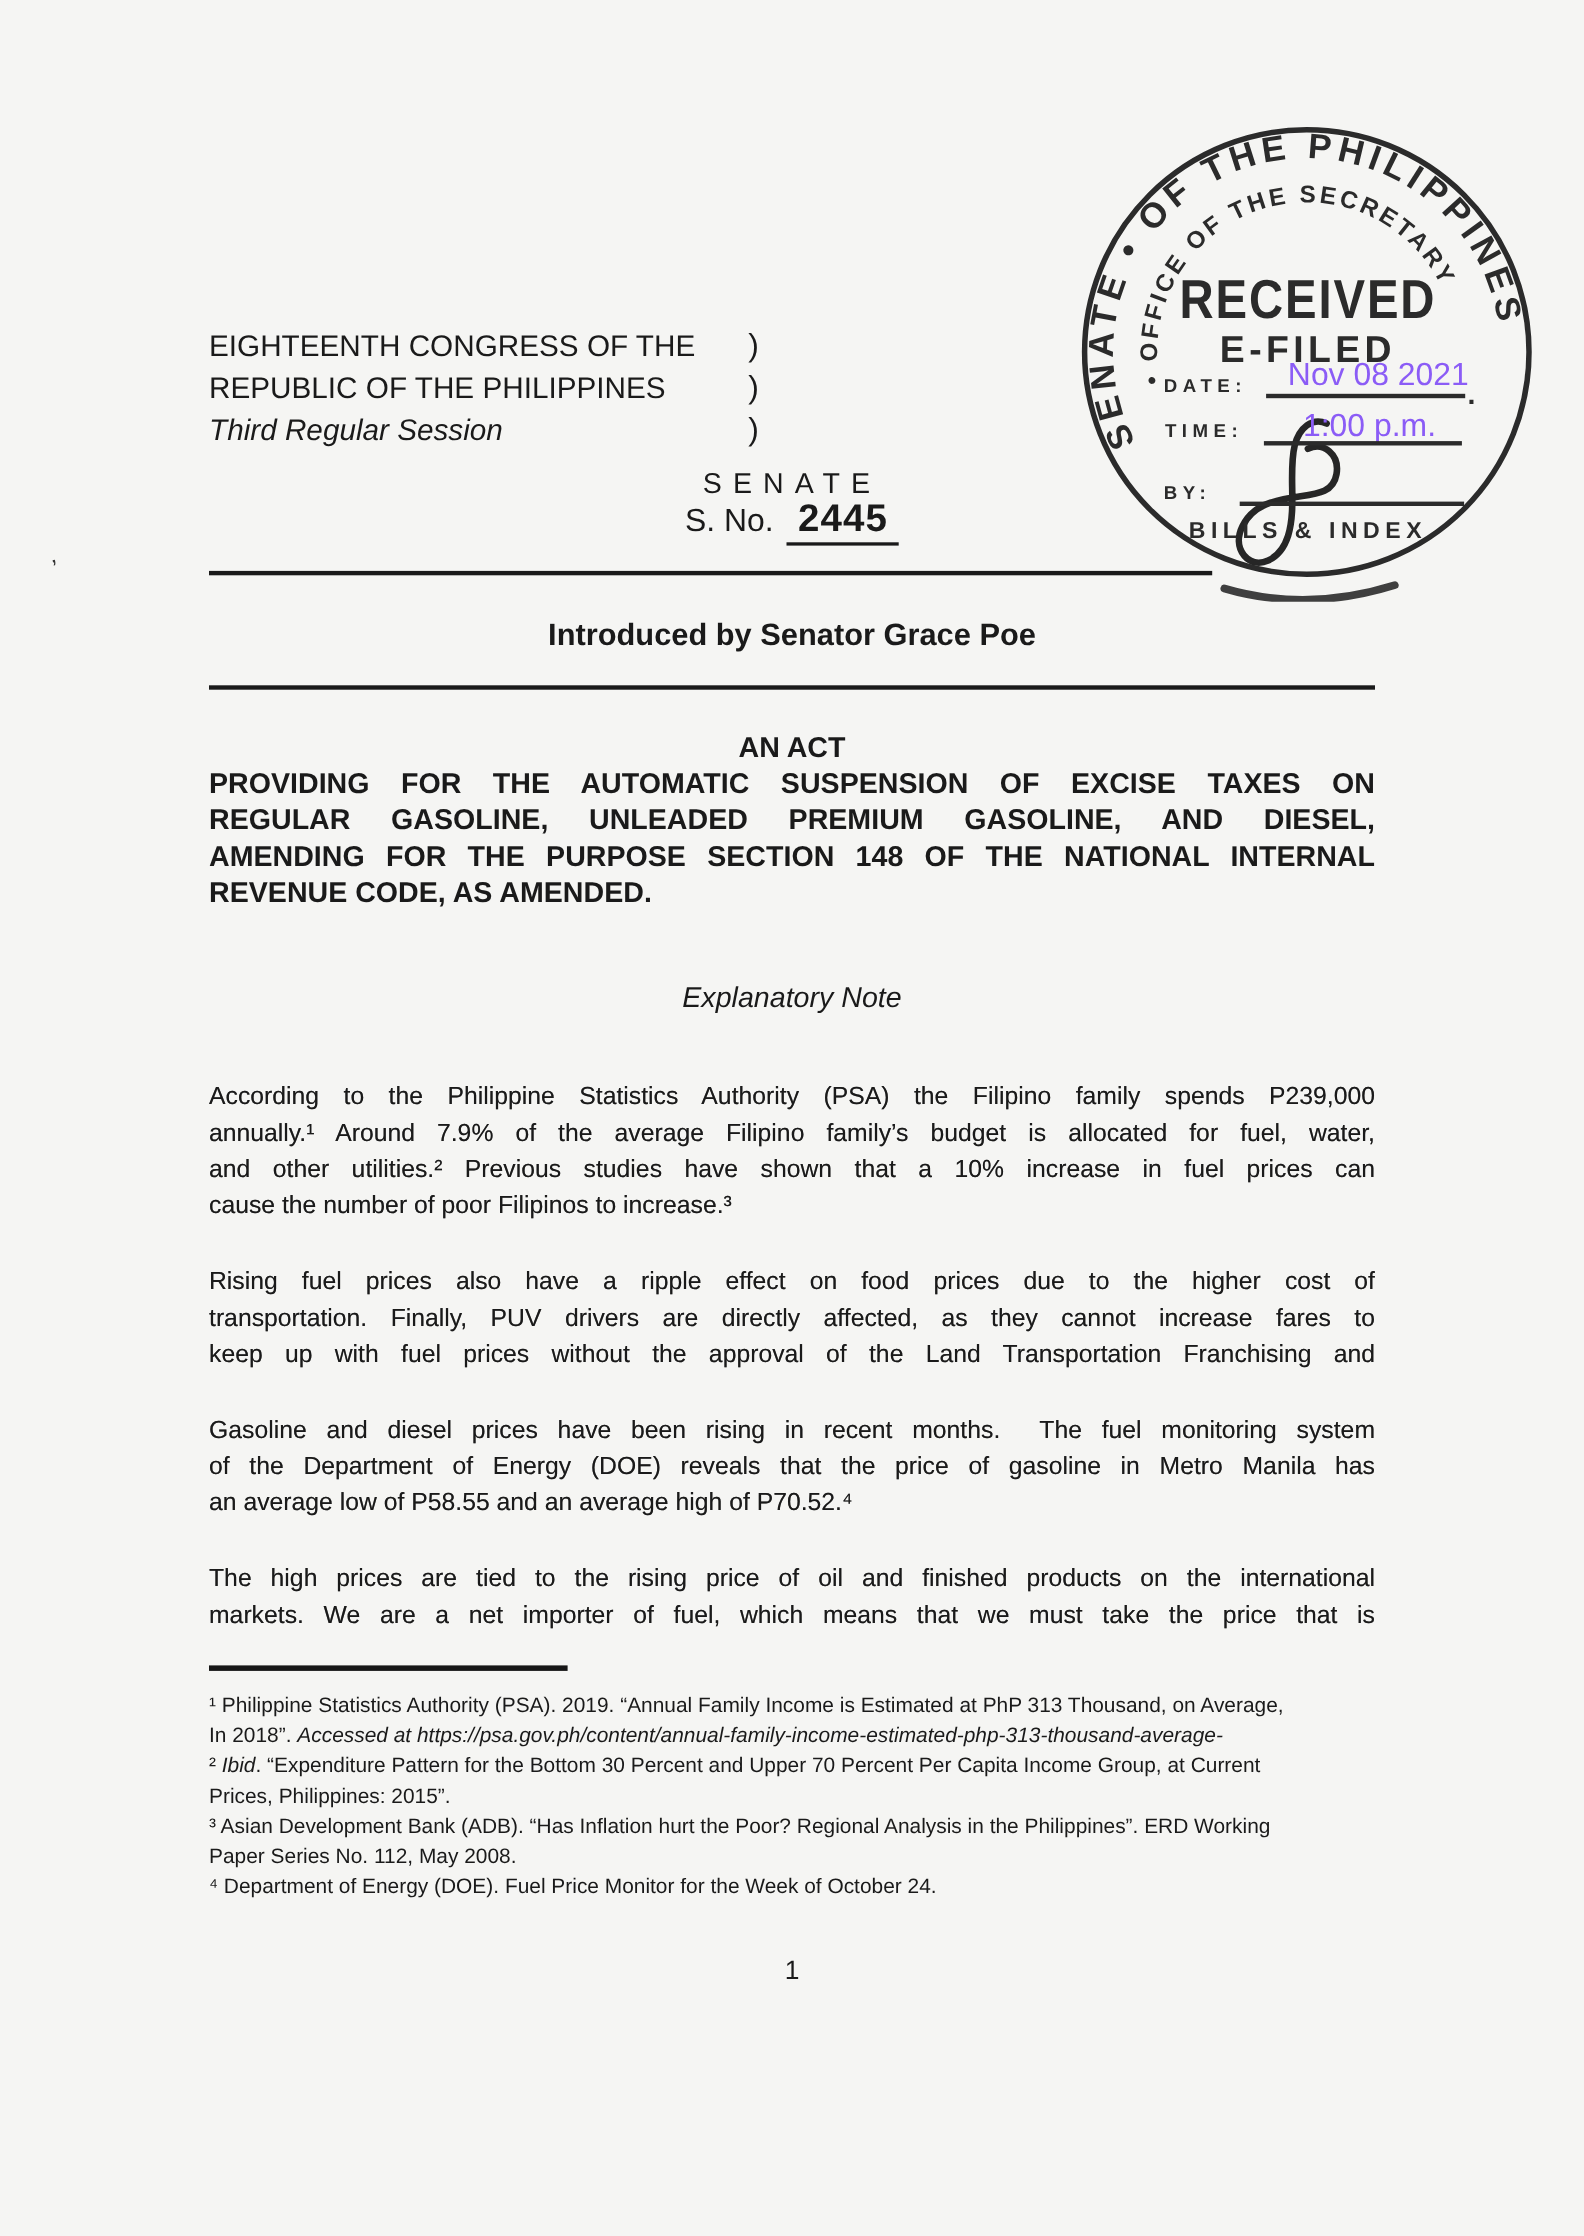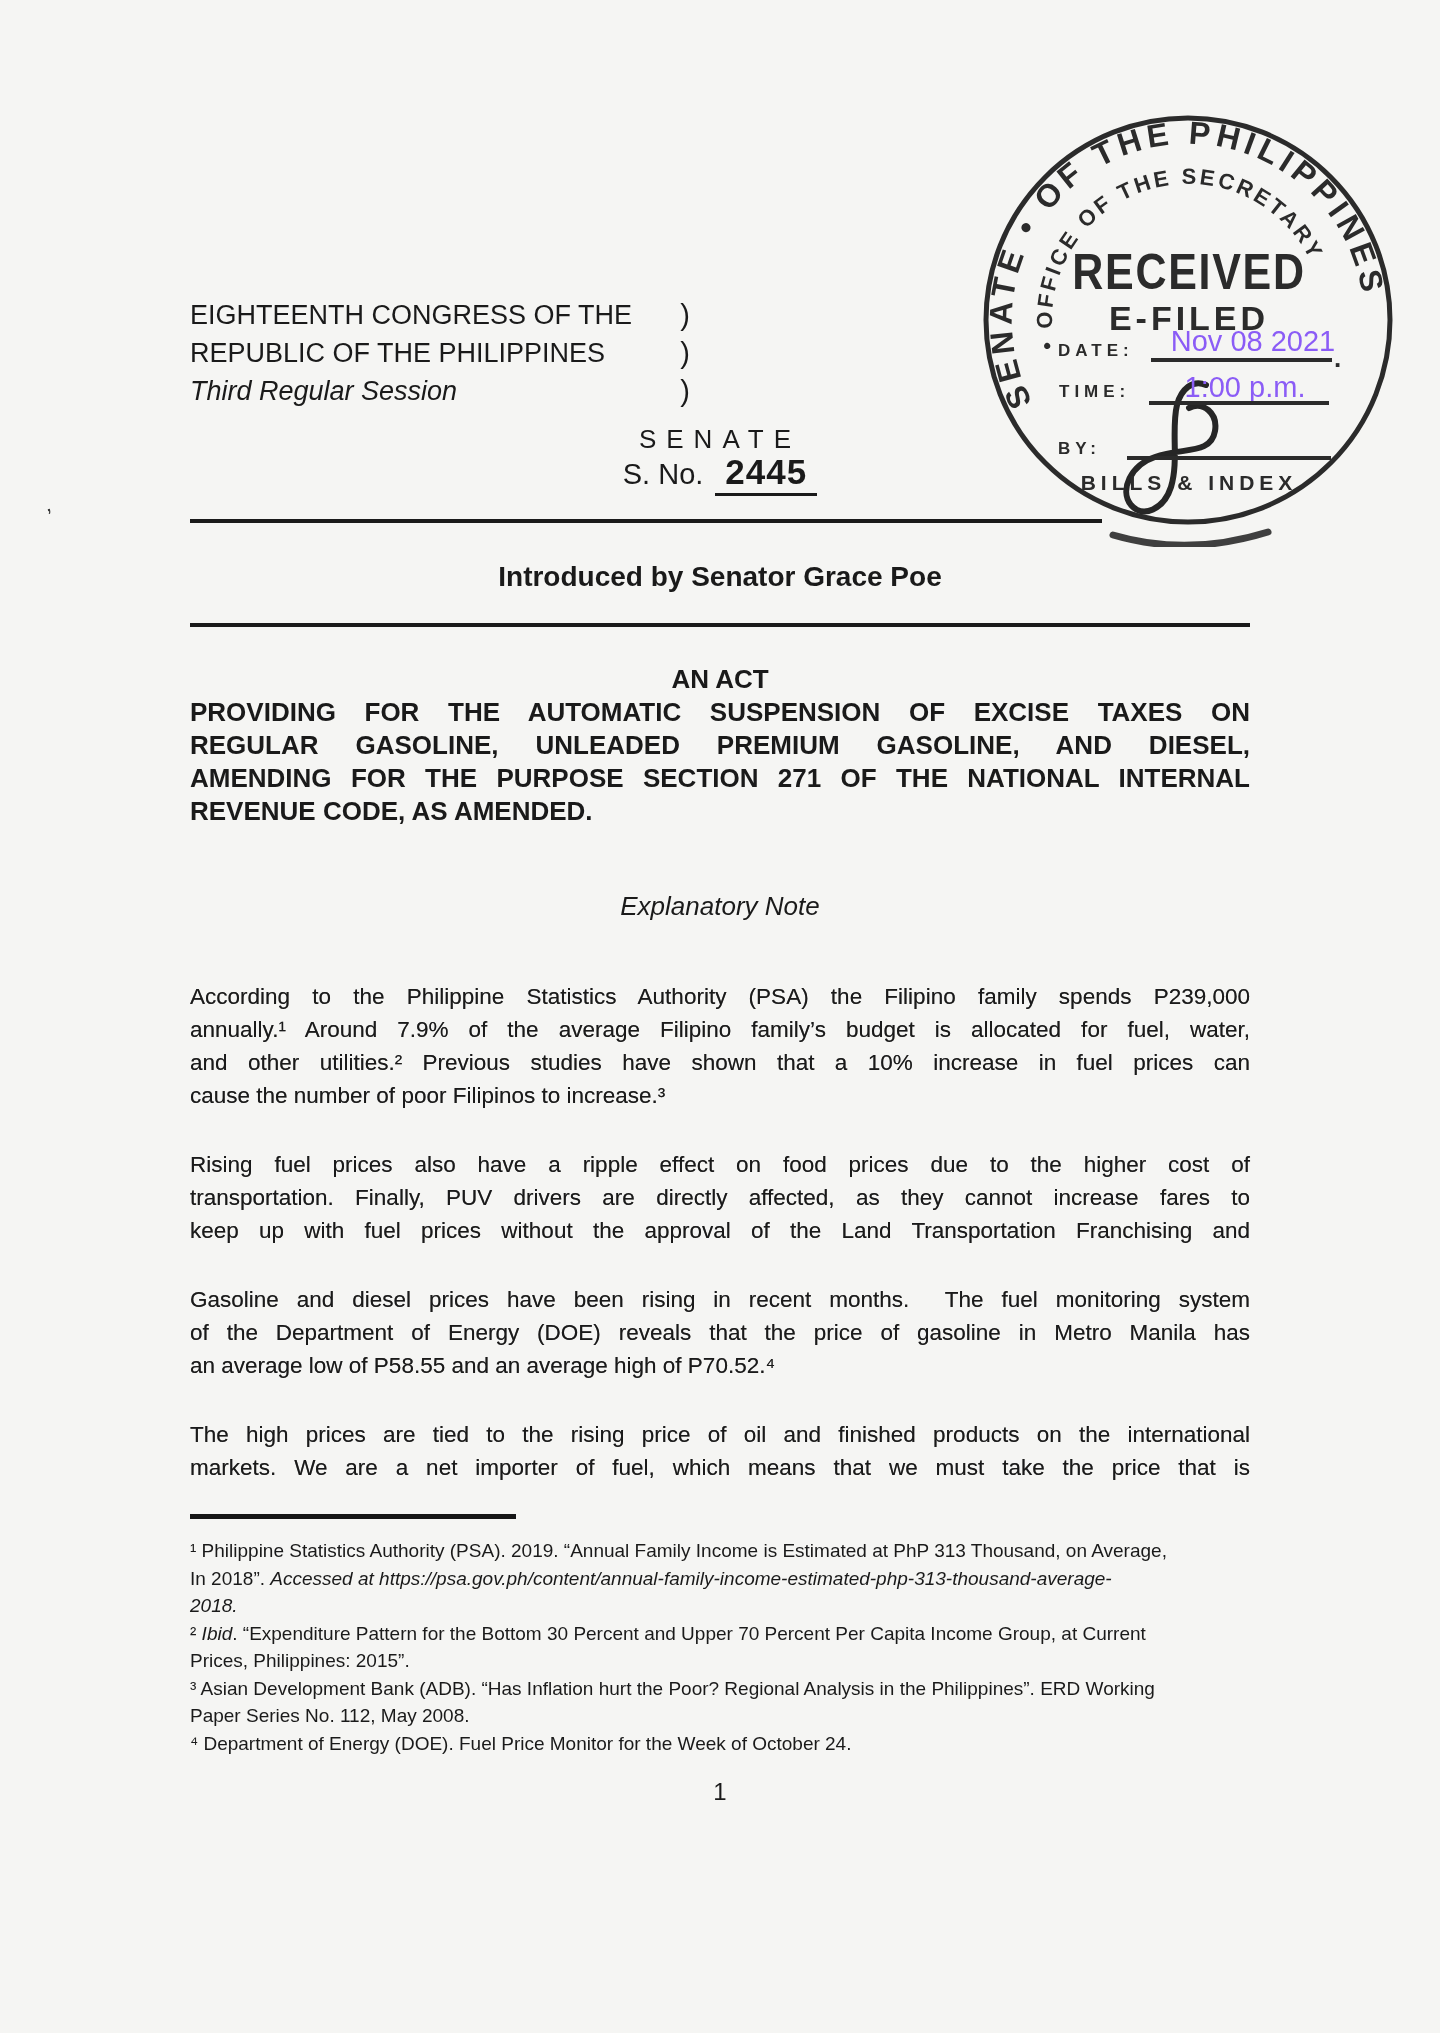--- a/index.html
+++ b/index.html
@@ -93,21 +93,21 @@
 
   <div class="abs rule rule1"></div>
   <div class="abs introduced">Introduced by Senator Grace Poe</div>
   <div class="abs rule rule2"></div>
 
   <div class="abs act">
     <div class="heading">AN ACT</div>
     <div id="act-lines">
         <div class="jl">PROVIDING FOR THE AUTOMATIC SUSPENSION OF EXCISE TAXES ON</div>
         <div class="jl">REGULAR GASOLINE, UNLEADED PREMIUM GASOLINE, AND DIESEL,</div>
-        <div class="jl">AMENDING FOR THE PURPOSE SECTION 271 OF THE NATIONAL INTERNAL</div>
+        <div class="jl">AMENDING FOR THE PURPOSE SECTION 148 OF THE NATIONAL INTERNAL</div>
         <div class="jl last">REVENUE CODE, AS AMENDED.</div>
       </div>
   </div>
 
   <div class="abs note">Explanatory Note</div>
 
   <div class="abs bodytext" id="paragraphs">
       <div class="para">
         <div class="jl">According to the Philippine Statistics Authority (PSA) the Filipino family spends P239,000</div>
         <div class="jl">annually.¹ Around 7.9% of the average Filipino family’s budget is allocated for fuel, water,</div>
@@ -127,21 +127,20 @@
       <div class="para">
         <div class="jl">The high prices are tied to the rising price of oil and finished products on the international</div>
         <div class="jl">markets. We are a net importer of fuel, which means that we must take the price that is</div>
       </div>
     </div>
 
   <div class="abs fnrule"></div>
   <div class="abs fns" id="footnotes">
       <div class="fnline"><span>¹ Philippine Statistics Authority (PSA). 2019. “Annual Family Income is Estimated at PhP 313 Thousand, on Average,</span></div>
       <div class="fnline"><span>In 2018”. </span><span class="it">Accessed at https://psa.gov.ph/content/annual-family-income-estimated-php-313-thousand-average-</span></div>
-      <div class="fnline"><span class="it">2018.</span></div>
       <div class="fnline"><span>² </span><span class="it">Ibid</span><span>. “Expenditure Pattern for the Bottom 30 Percent and Upper 70 Percent Per Capita Income Group, at Current</span></div>
       <div class="fnline"><span>Prices, Philippines: 2015”.</span></div>
       <div class="fnline"><span>³ Asian Development Bank (ADB). “Has Inflation hurt the Poor? Regional Analysis in the Philippines”. ERD Working</span></div>
       <div class="fnline"><span>Paper Series No. 112, May 2008.</span></div>
       <div class="fnline"><span>⁴ Department of Energy (DOE). Fuel Price Monitor for the Week of October 24.</span></div>
     </div>
 
   <div class="abs pageno">1</div>
   <div class="abs stray">’</div>
 

